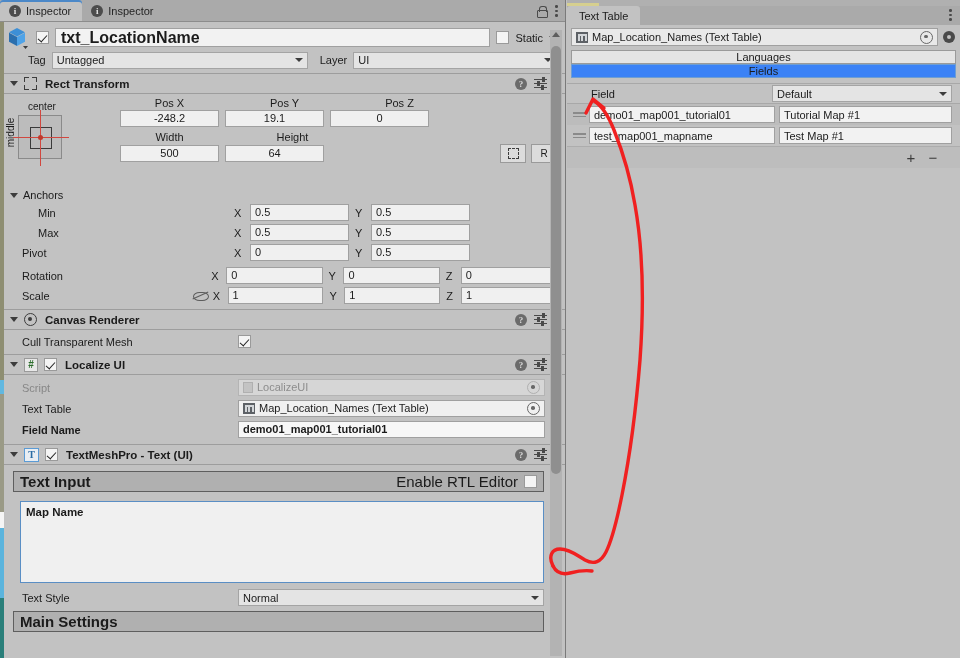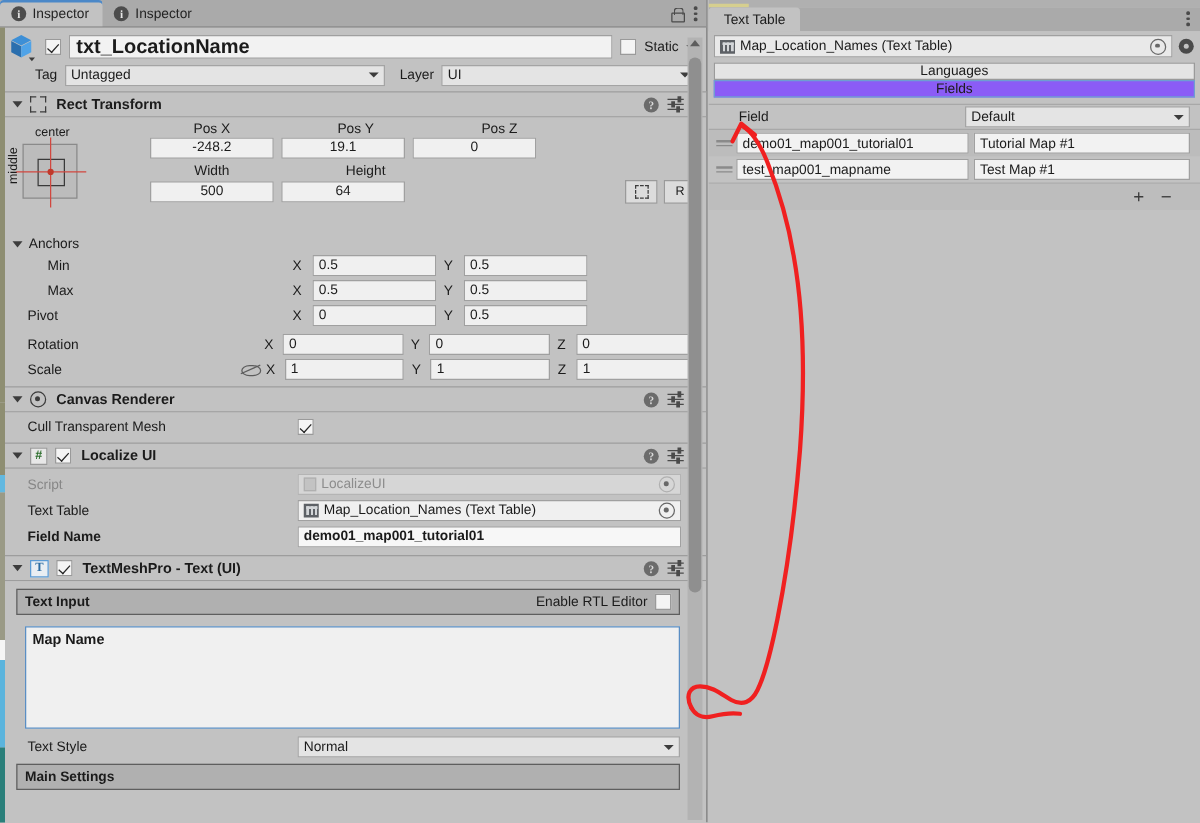--- a/index.html
+++ b/index.html
@@ -234,21 +234,21 @@
   }
   .eye-off::after {
     content:""; position:absolute; left:-1px; top:5px; width:17px; height:1.3px;
     background:#5c5c5c; transform: rotate(-24deg);
   }
 
   
   .tmp-bar {
     background: #b0b0b0; border: 1px solid #5e5e5e; height: 21px;
     display: flex; align-items: center; padding: 0 6px;
-    font-weight: bold; font-size: 11px;
+    font-weight: bold; font-size: 15px;
   }
   .textarea {
     background: #f0f0f0; border: 1px solid #5a8ec4;
     height: 82px; padding: 4px 5px; font-weight: bold; font-size: 11.5px;
   }
 
   
   #scroll {
     position: absolute; right: 3px; top: 30px; width: 12px; bottom: 2px;
   }
@@ -308,21 +308,21 @@
   .gear-icon::after {
     content:""; position:absolute; left:5px; top:5px; width:4px; height:4px;
     border-radius:50%; background:#c2c2c2;
   }
 
   .seg-row { display: flex; padding: 4px 4px 0 4px; flex-direction: column; }
   .seg {
     flex: 1 1 0; height: 19px; display: flex; align-items: center; justify-content: center;
     font-size: 11px; border: 1px solid #9a9a9a; background: #e4e4e4;
   }
-  .seg.active { background: #8b5cf6; border-color: #6e9ed2; }
+  .seg.active { background: #3b82f6; border-color: #6e9ed2; }
 
   .tt-hdr-row {
     display: flex; align-items: center; height: 21px; margin-top: 5px;
     border-top: 1px solid #a8a8a8; border-bottom: 1px solid #a8a8a8;
   }
   .tt-hdr-field { width: 205px; padding-left: 24px; font-size: 11px; }
   .tt-hdr-default {
     flex: 1 1 auto; margin-right: 8px; height: 17px;
     background: #e4e4e4; border: 1px solid #a4a4a4;
     display: flex; align-items: center; padding: 0 4px; font-size: 11px;

